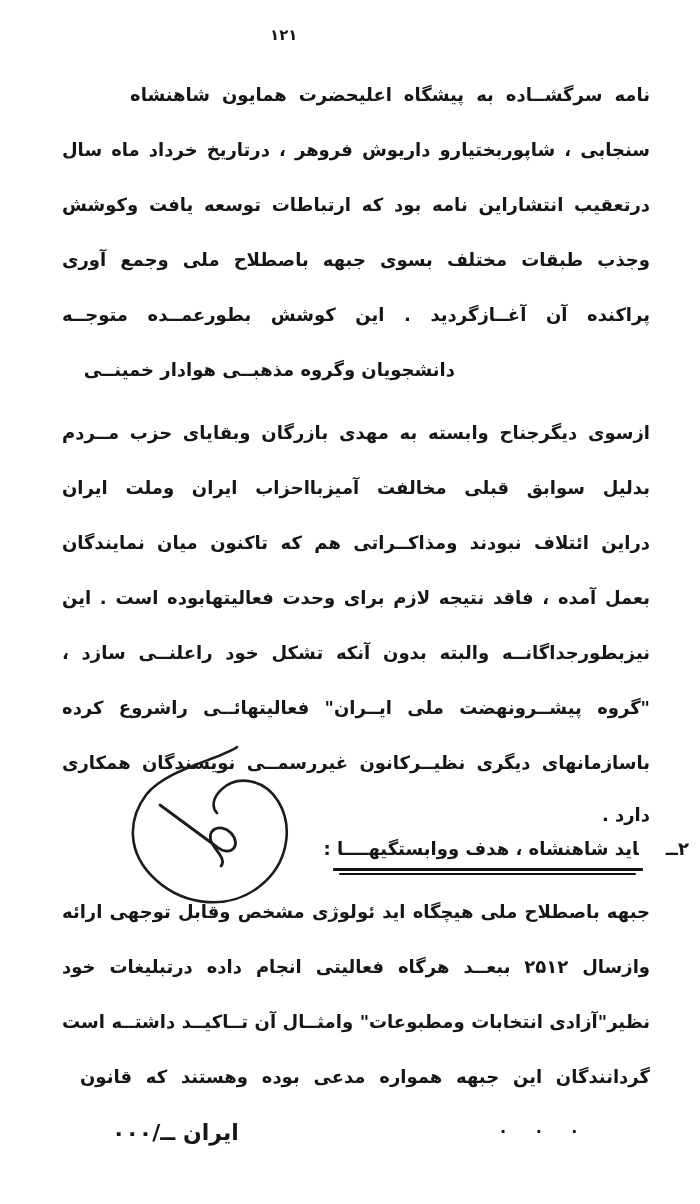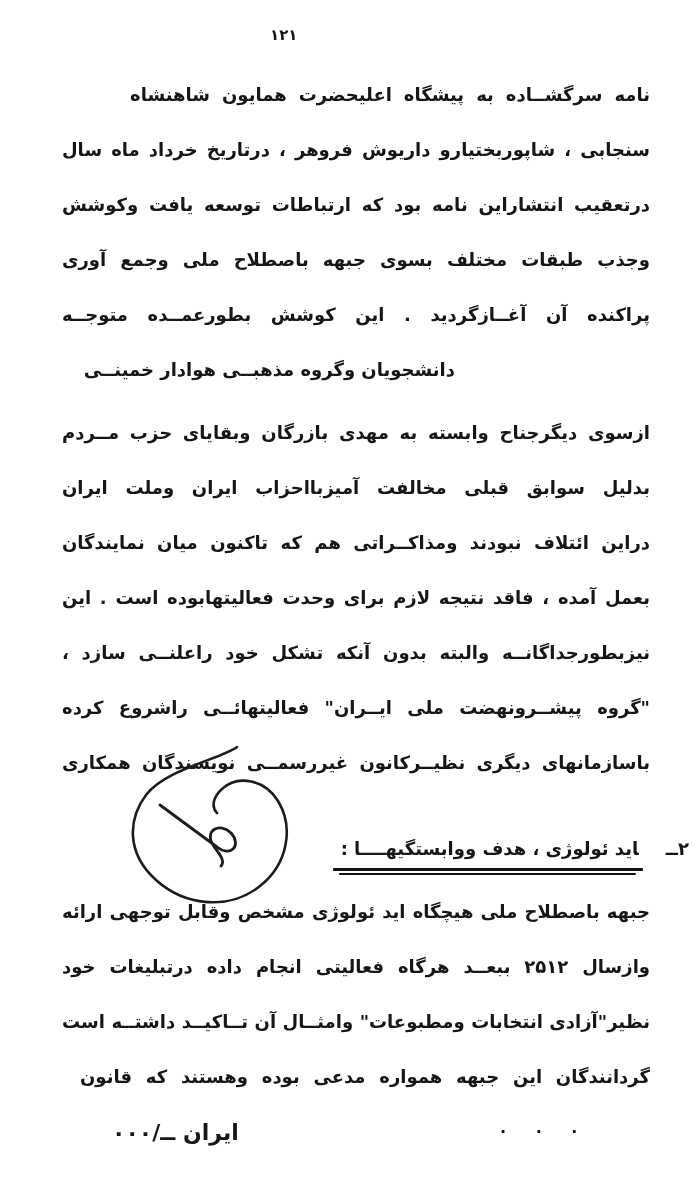--- a/index.html
+++ b/index.html
@@ -88,23 +88,24 @@
   <div class="tl" style="top:245px" id="line4">وجذب طبقات مختلف بسوی جبهه باصطلاح ملی وجمع آوری بقایاوطرفداران</div>
   <div class="tl" style="top:300px" id="line5">پراکنده آن آغــازگردید . این کوشش بطورعمــده متوجــه بازاریــــان و</div>
   <div class="tl short" style="top:355px" id="line6">دانشجویان وگروه مذهبــی هوادار خمینــی بود .</div>
   <div class="tl" style="top:418px" id="line7">ازسوی دیگرجناح وابسته به مهدی بازرگان وبقایای حزب مــردم ایــــران</div>
   <div class="tl" style="top:473px" id="line8">بدلیل سوابق قبلی مخالفت آمیزبااحزاب ایران وملت ایران حاضربشــرکــت</div>
   <div class="tl" style="top:528px" id="line9">دراین ائتلاف نبودند ومذاکــراتی هم که تاکنون میان نمایندگان دوطــرف</div>
   <div class="tl" style="top:583px" id="line10">بعمل آمده ، فاقد نتیجه لازم برای وحدت فعالیتهابوده است . این جنــاح</div>
   <div class="tl" style="top:638px" id="line11">نیزبطورجداگانــه والبته بدون آنکه تشکل خود راعلنــی سازد ، زیرعنــوان</div>
   <div class="tl" style="top:693px" id="line12">"گروه پیشــرونهضت ملی ایــران" فعالیتهائــی راشروع کرده وعمــدتــا"</div>
   <div class="tl" style="top:748px" id="line13">باسازمانهای دیگری نظیــرکانون غیررسمــی نویسندگان همکاری وارتبــاط</div>
+  <div class="tl short" style="top:800px" id="line14">دارد .</div>
 
   <div class="heading">
-    <span class="num">۲ــ</span><span>اید ئولوژی ، هدف ووابستگیهــــا :</span>
+    <span class="num">۲ــ</span><span>اید شاهنشاه ، هدف ووابستگیهــــا :</span>
   </div>
   <div class="underline-a"></div>
   <div class="underline-b"></div>
 
   <div class="tl" style="top:897px" id="line15">جبهه باصطلاح ملی هیچگاه اید ئولوژی مشخص وقابل توجهی ارائه نکــــرده</div>
   <div class="tl" style="top:952px" id="line16">وازسال ۲۵۱۲ ببعــد هرگاه فعالیتی انجام داده درتبلیغات خود بمسائلــی</div>
   <div class="tl" style="top:1007px" id="line17">نظیر"آزادی انتخابات ومطبوعات" وامثــال آن تــاکیــد داشتــه است .</div>
   <div class="tl l18" style="top:1062px" id="line18">گردانندگان این جبهه همواره مدعی بوده وهستند که قانون اســــاســی</div>
 
   <svg class="scribble" viewBox="0 0 184 184">

